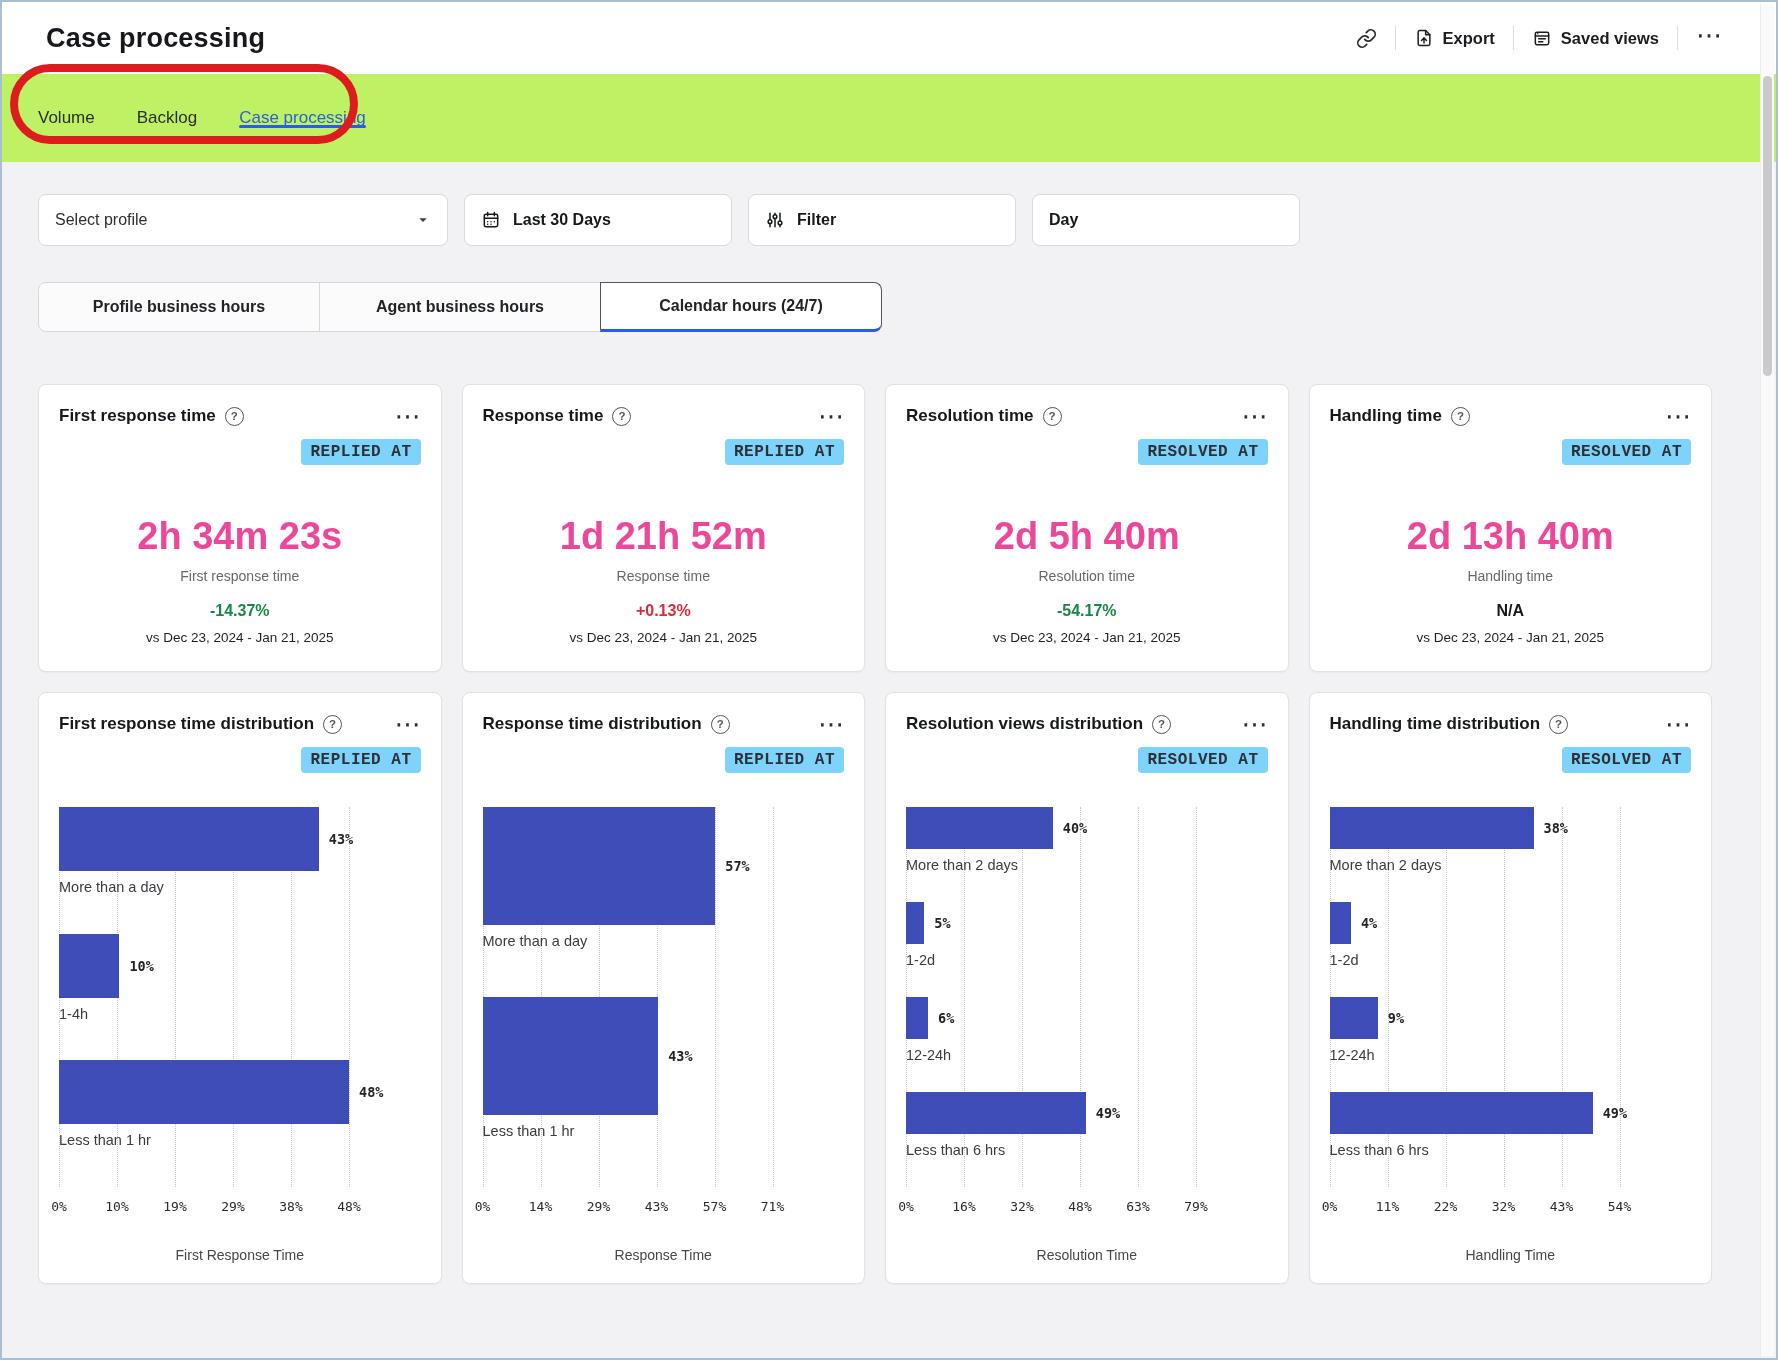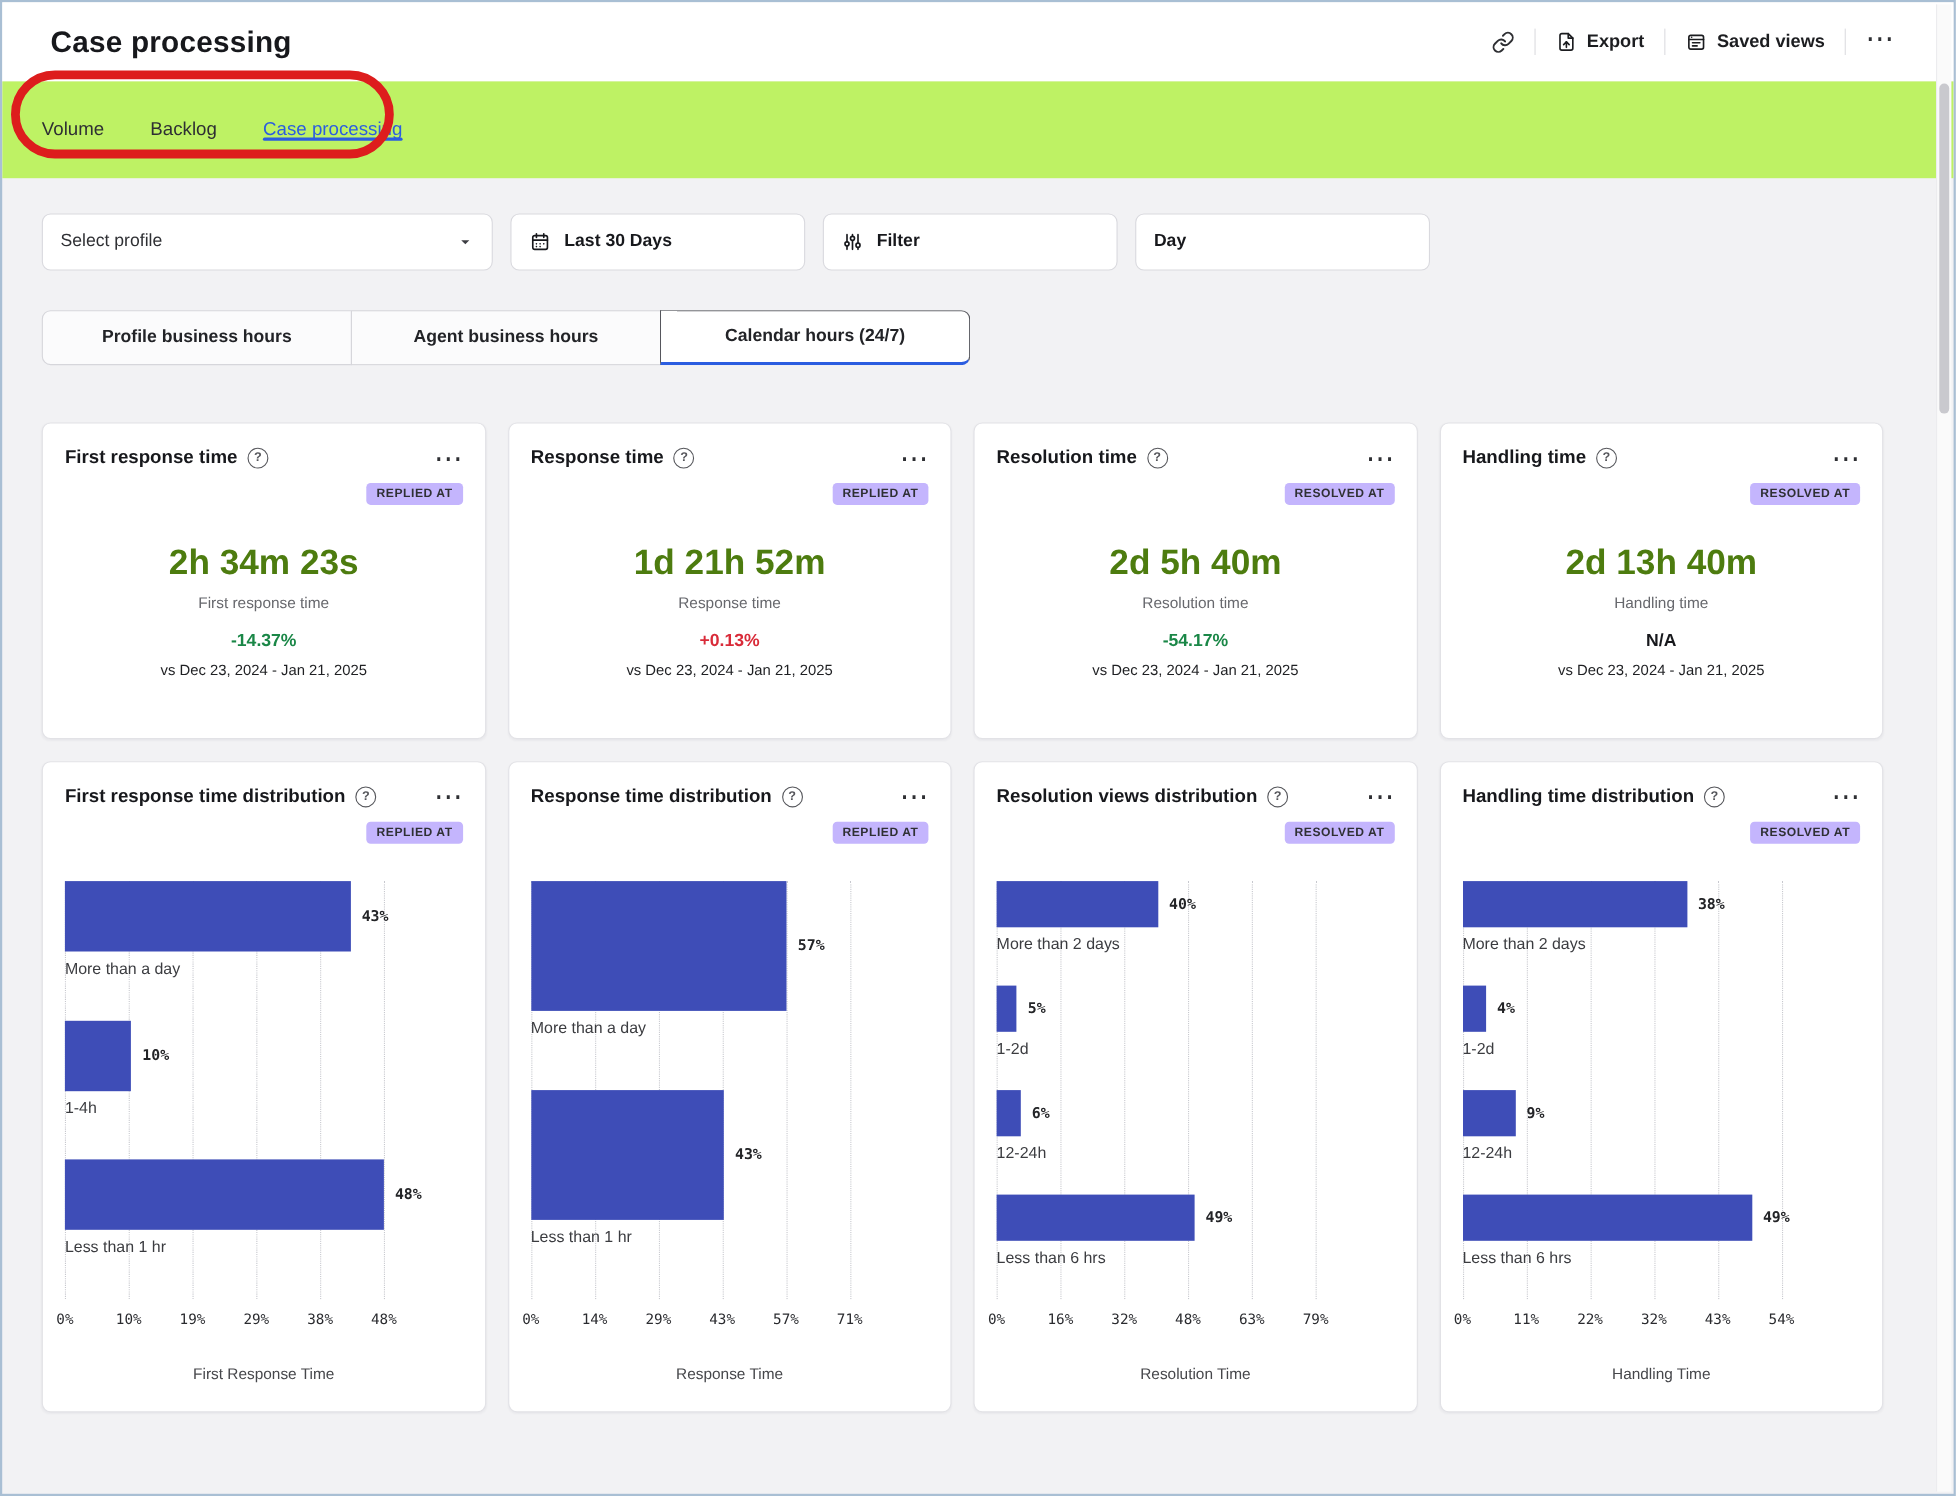--- a/index.html
+++ b/index.html
@@ -103,25 +103,25 @@
   .card-head { display: flex; align-items: center; gap: 9px; }
   .card-title { font-size: 17px; font-weight: 700; color: #17181c; }
   .help-icon {
     width: 19px; height: 19px; border: 1.6px solid #55565b; border-radius: 50%;
     display: inline-flex; align-items: center; justify-content: center;
     font-size: 11.5px; font-weight: 700; color: #55565b; cursor: pointer; background: none;
   }
   .card-menu { margin-left: auto; background: none; border: none; cursor: pointer; }
   .badge-row { display: flex; justify-content: flex-end; margin-top: 10px; }
   .badge {
-    background: #c4b5fd; color: #2f3034; border-radius: 4px;
-    font-size: 11px; font-weight: 700; letter-spacing: .5px; padding: 4px 9px;
-  }
-
-  .kpi-value { text-align: center; margin-top: 34px; font-size: 32px; font-weight: 700; color: #4d7c0f; }
+    background: #7dd3fc; color: #2f3034; border-radius: 4px;
+    font-size: 16px; font-weight: 700; letter-spacing: .5px; padding: 4px 9px; font-family: Liberation Mono, monospace;
+  }
+
+  .kpi-value { text-align: center; margin-top: 50px; font-size: 38px; font-weight: 700; color: #ec4899; }
   .kpi-sub { text-align: center; margin-top: 10px; font-size: 14px; color: #67686d; }
   .kpi-delta { text-align: center; margin-top: 18px; font-size: 16px; font-weight: 700; }
   .kpi-compare { text-align: center; margin-top: 10px; font-size: 13.5px; color: #1f2023; }
 
   
   .chart-plot { width: 290px; margin-top: 34px; position: relative; height: 380px; }
   .gridlines { position: absolute; inset: 0; }
   .gridline { position: absolute; top: 0; bottom: 0; width: 0; border-left: 1px dotted #c7c8ce; }
   .bar-rows { position: relative; z-index: 1; height: 100%; }
   .bar-row { display: flex; flex-direction: column; justify-content: flex-start; }

